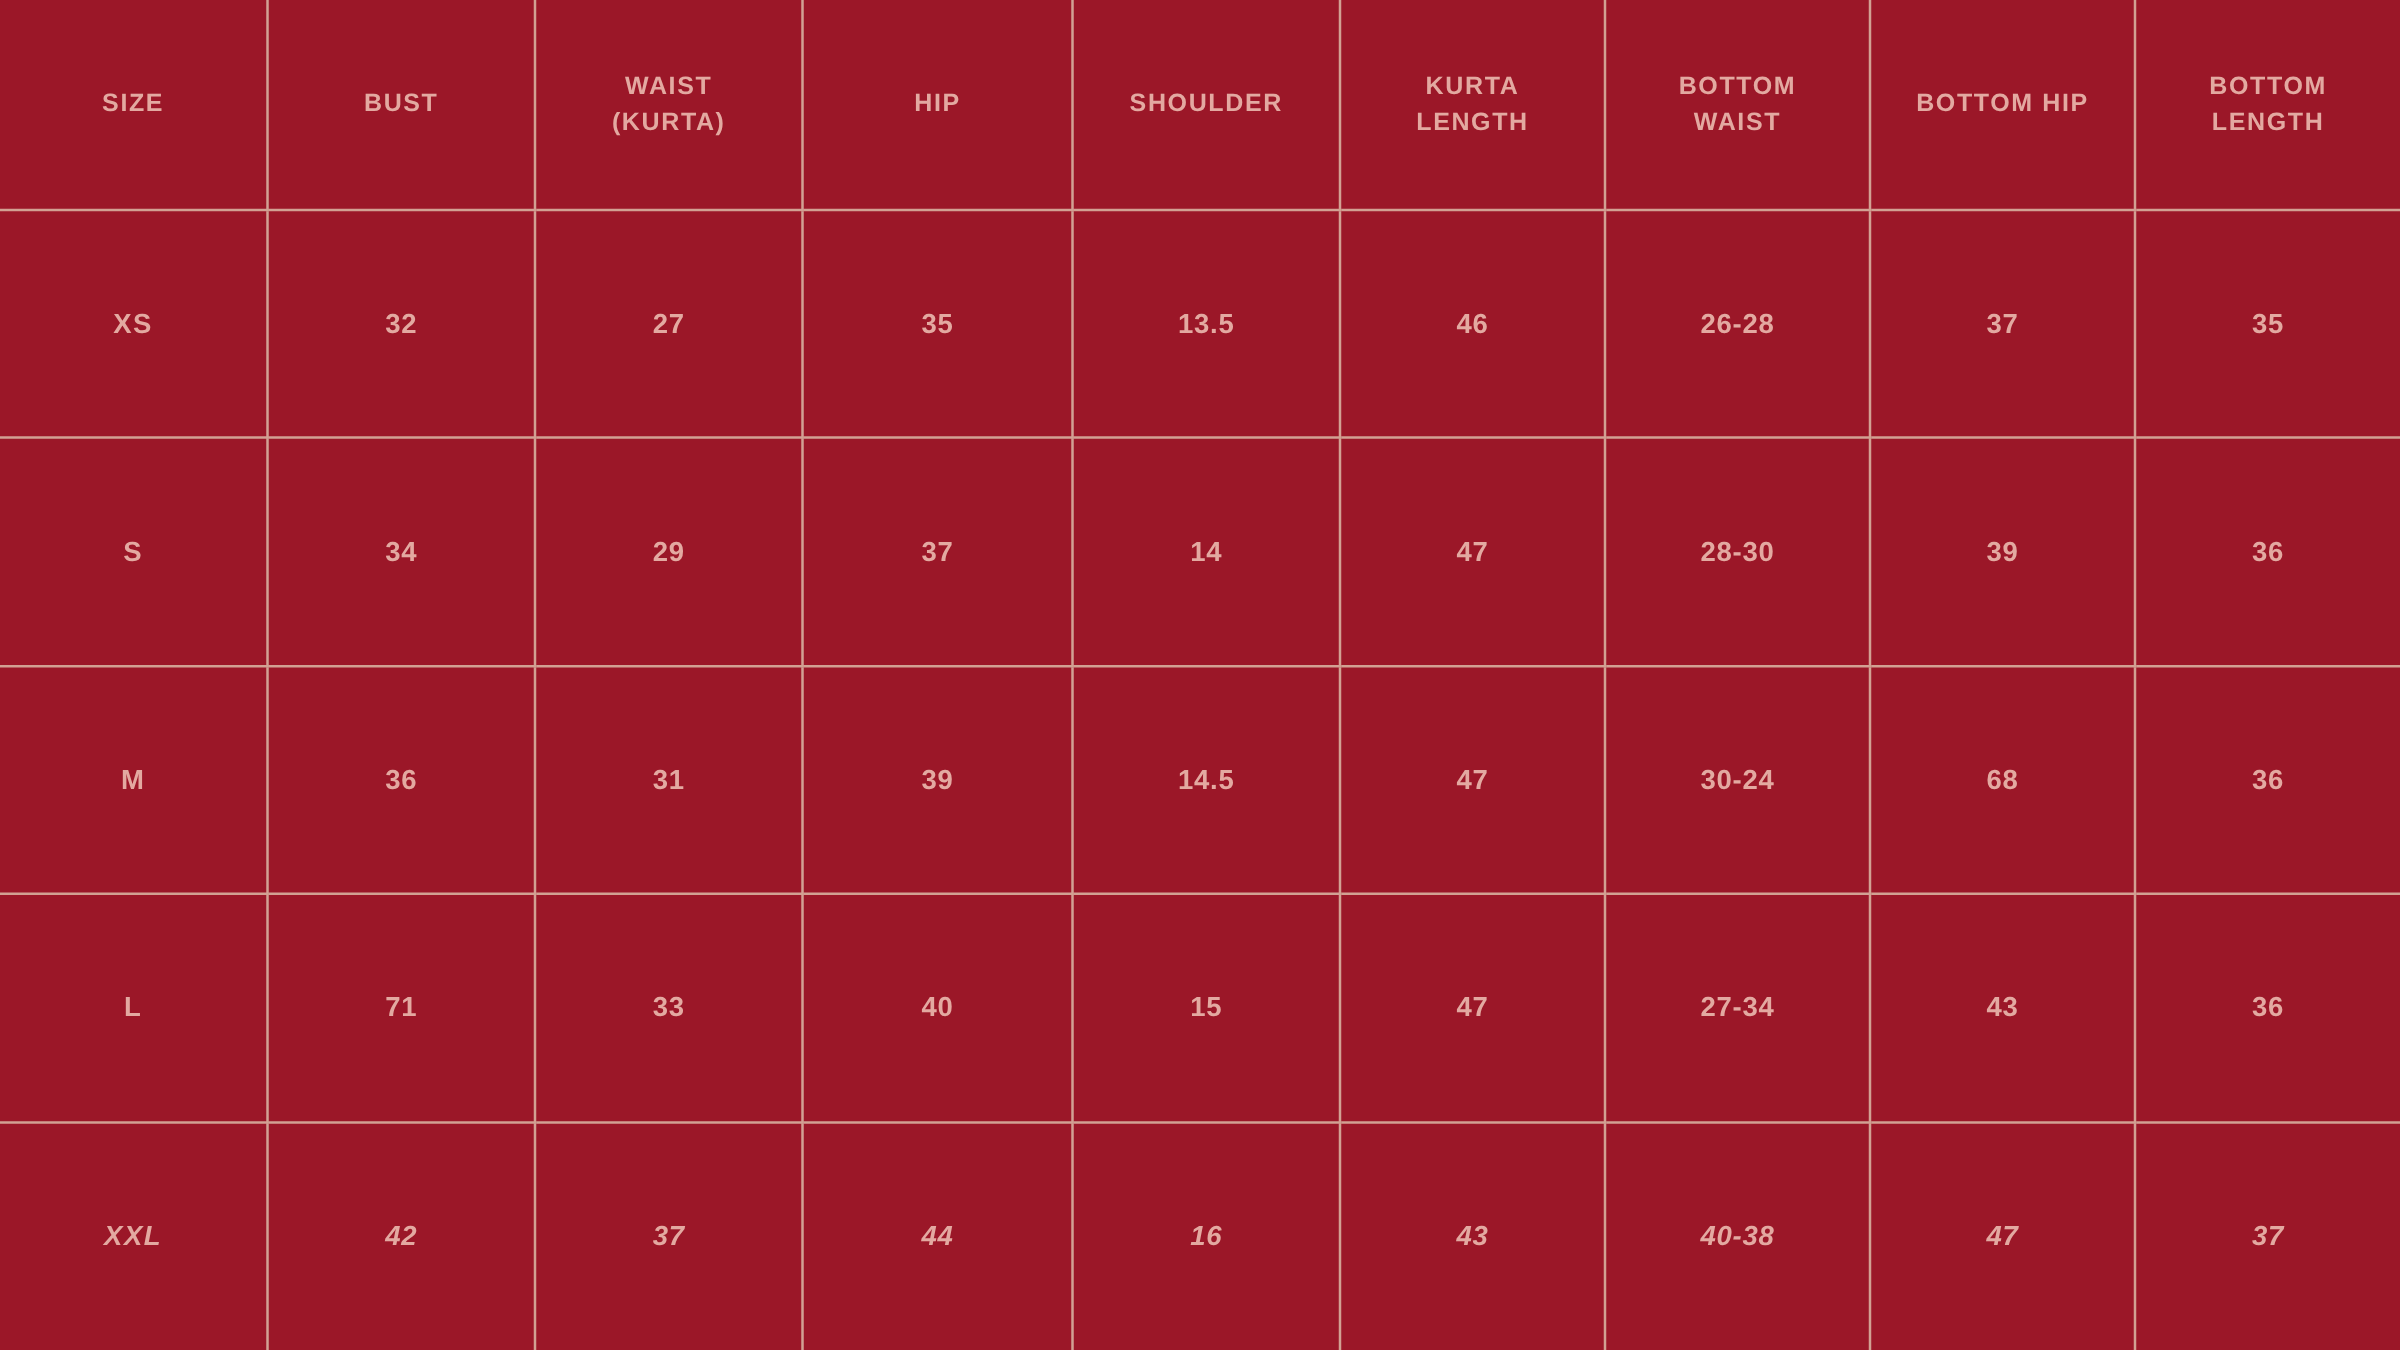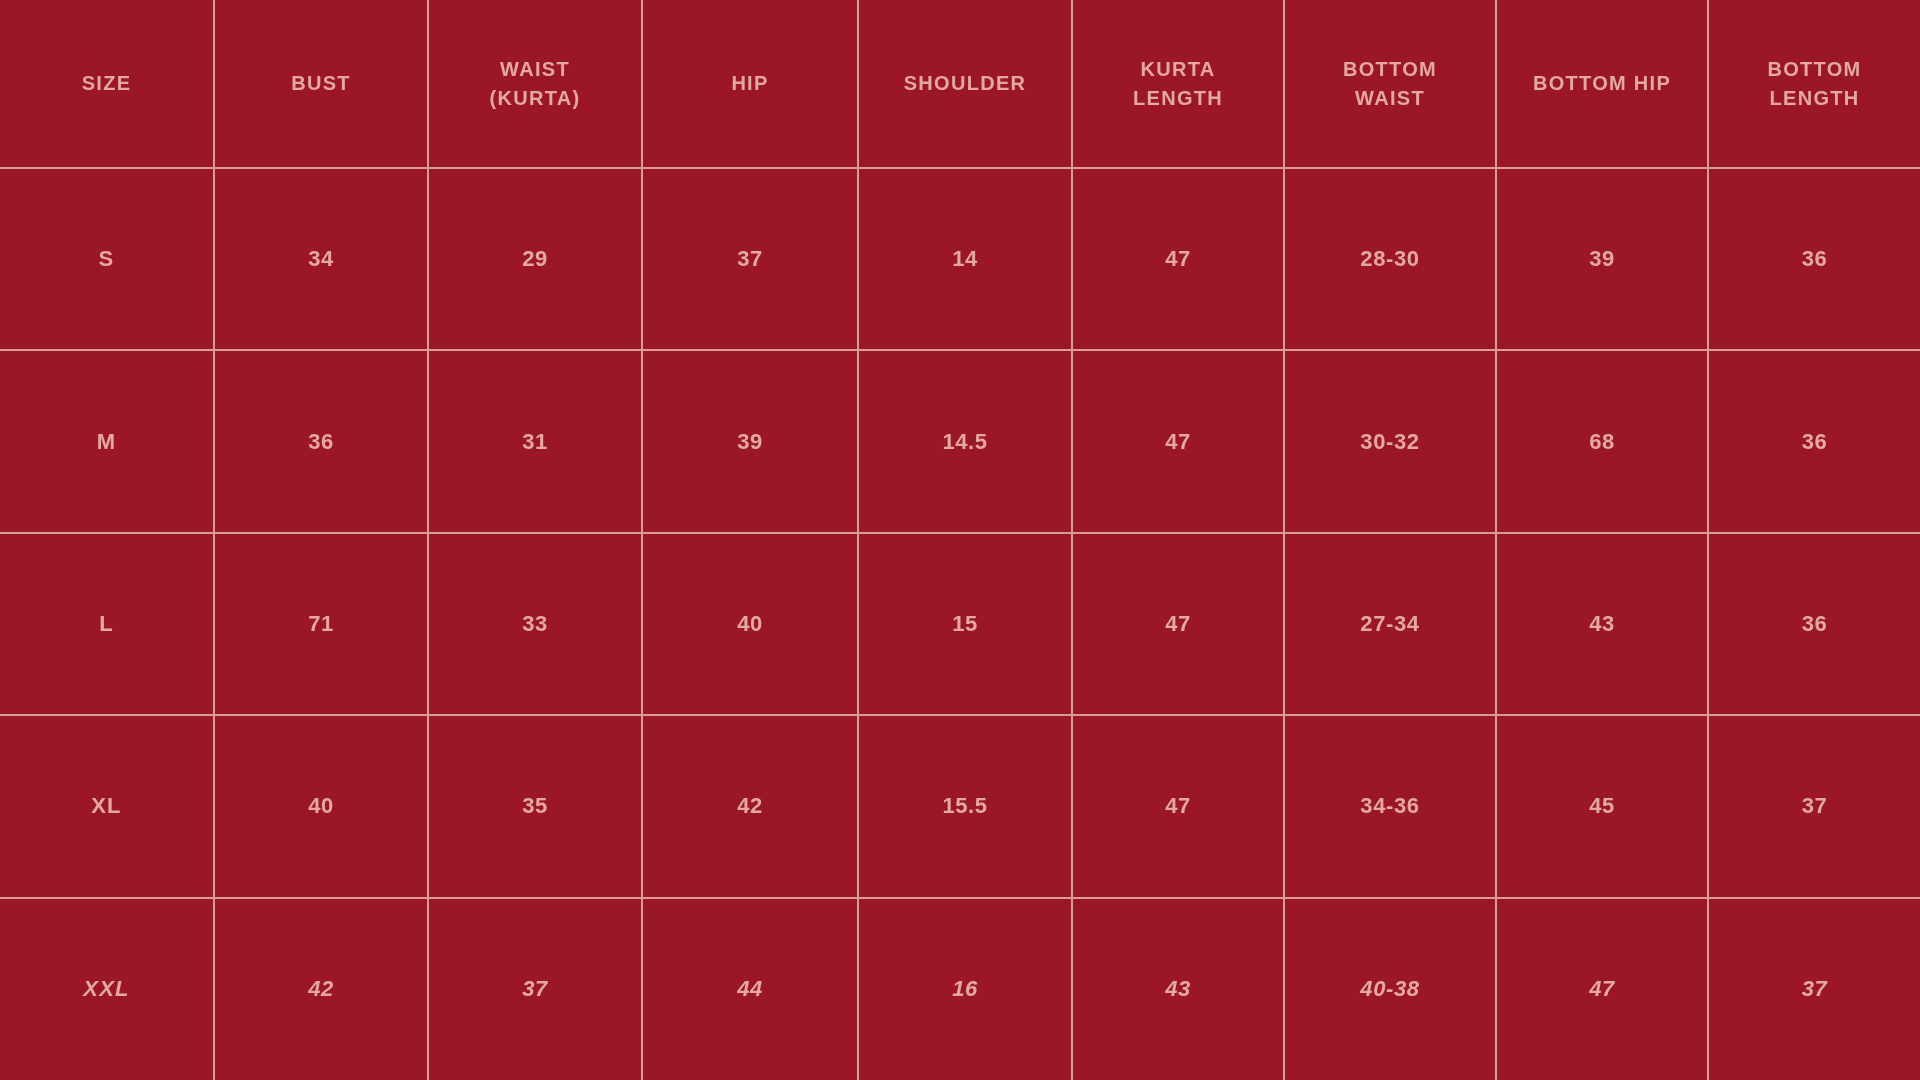--- a/index.html
+++ b/index.html
@@ -93,62 +93,62 @@
 LENGTH</th>
       <th class="header-cell">BOTTOM
 WAIST</th>
       <th class="header-cell">BOTTOM HIP</th>
       <th class="header-cell">BOTTOM
 LENGTH</th>
     </tr>
   </thead>
   <tbody>
     <tr>
+      <td class="data-cell size-cell">XS</td>
+      <td class="data-cell">32</td>
+      <td class="data-cell">27</td>
+      <td class="data-cell">35</td>
+      <td class="data-cell">13.5</td>
+      <td class="data-cell">46</td>
+      <td class="data-cell">26-28</td>
+      <td class="data-cell">37</td>
+      <td class="data-cell">35</td>
+    </tr>
+    <tr>
       <td class="data-cell size-cell">S</td>
       <td class="data-cell">34</td>
       <td class="data-cell">29</td>
       <td class="data-cell">37</td>
       <td class="data-cell">14</td>
       <td class="data-cell">47</td>
       <td class="data-cell">28-30</td>
       <td class="data-cell">39</td>
       <td class="data-cell">36</td>
     </tr>
     <tr>
       <td class="data-cell size-cell">M</td>
       <td class="data-cell">36</td>
       <td class="data-cell">31</td>
       <td class="data-cell">39</td>
       <td class="data-cell">14.5</td>
       <td class="data-cell">47</td>
-      <td class="data-cell">30-32</td>
+      <td class="data-cell">30-24</td>
       <td class="data-cell">68</td>
       <td class="data-cell">36</td>
     </tr>
     <tr>
       <td class="data-cell size-cell">L</td>
       <td class="data-cell">71</td>
       <td class="data-cell">33</td>
       <td class="data-cell">40</td>
       <td class="data-cell">15</td>
       <td class="data-cell">47</td>
       <td class="data-cell">27-34</td>
       <td class="data-cell">43</td>
       <td class="data-cell">36</td>
-    </tr>
-    <tr>
-      <td class="data-cell size-cell">XL</td>
-      <td class="data-cell">40</td>
-      <td class="data-cell">35</td>
-      <td class="data-cell">42</td>
-      <td class="data-cell">15.5</td>
-      <td class="data-cell">47</td>
-      <td class="data-cell">34-36</td>
-      <td class="data-cell">45</td>
-      <td class="data-cell">37</td>
     </tr>
     <tr>
       <td class="data-cell size-cell">XXL</td>
       <td class="data-cell">42</td>
       <td class="data-cell">37</td>
       <td class="data-cell">44</td>
       <td class="data-cell">16</td>
       <td class="data-cell">43</td>
       <td class="data-cell">40-38</td>
       <td class="data-cell">47</td>

